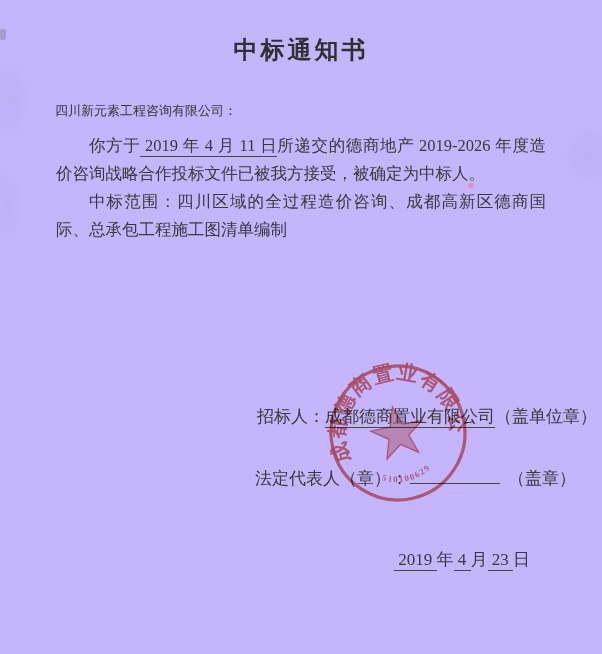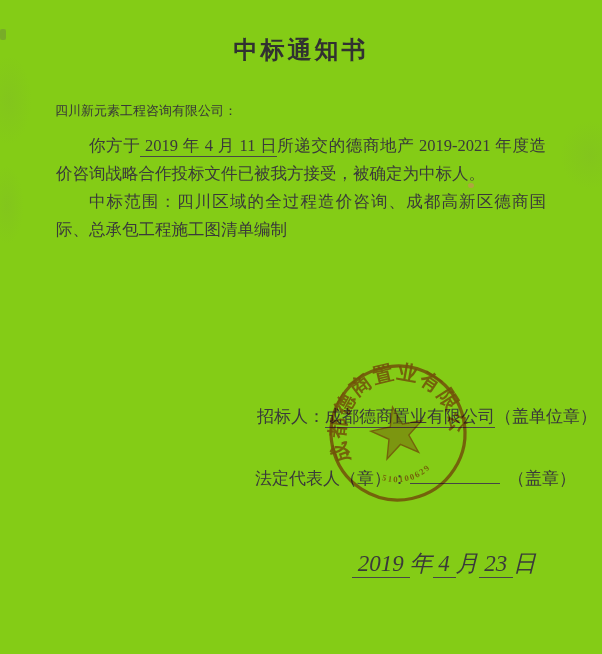--- a/index.html
+++ b/index.html
@@ -2,21 +2,21 @@
 <html><head>
 <meta charset="utf-8">
 <style>
   html, body { margin: 0; padding: 0; }
   body { background: #ffffff; }
 
   .page {
     position: relative;
     width: 602px;
     height: 654px;
-    background: #84cc16;
+    background: #c4b5fd;
     color: #3a3a3a;
     font-family: "Liberation Serif", "DejaVu Serif", serif;
     overflow: hidden;
   }
 
   
   .smudge {
     position: absolute;
     border-radius: 50%;
     background: radial-gradient(closest-side, rgba(110,110,110,0.07), rgba(110,110,110,0));
@@ -93,25 +93,24 @@
     display: inline-block;
     width: 90px;
     height: 14px;
     border-bottom: 1px solid #454545;
     margin: 0 8px 0 2px;
     vertical-align: baseline;
   }
 
   .date-line {
     position: absolute;
-    top: 548px; right: 66px;
-    font-size: 23px;
+    top: 548px; right: 72px;
+    font-size: 17px;
     color: #3a3a3a;
     white-space: nowrap;
-    font-style: italic;
   }
 
   
   .seal {
     position: absolute;
     left: 326px; top: 361px;
     width: 144px; height: 144px;
     transform: rotate(-12deg);
     mix-blend-mode: multiply;
     opacity: 0.92;
@@ -131,21 +130,21 @@
   <div class="smudge smudge-b"></div>
   <div class="smudge smudge-c"></div>
   <div class="edge-mark"></div>
   <div class="artifact-dot"></div>
 
   <div class="doc-title">中标通知书</div>
 
   <div class="addressee">四川新元素工程咨询有限公司：</div>
 
   <div class="body-text">
-    <p><span>你方于</span><span class="u">&nbsp;2019 年 4 月 11 日</span><span>所递交的德商地产 2019-2021 年度造价咨询战略合作投标文件已被我方接受，被确定为中标人。</span></p>
+    <p><span>你方于</span><span class="u">&nbsp;2019 年 4 月 11 日</span><span>所递交的德商地产 2019-2026 年度造价咨询战略合作投标文件已被我方接受，被确定为中标人。</span></p>
     <p>中标范围：四川区域的全过程造价咨询、成都高新区德商国际、总承包工程施工图清单编制</p>
   </div>
 
   <div class="sig-bidder"><span>招标人：</span><span class="u">成都德商置业有限公司</span><span>（盖单位章）</span></div>
 
   <div class="sig-legal"><span>法定代表人（章）：</span><span class="blank-line"></span><span>（盖章）</span></div>
 
   <div class="date-line"><span class="u">&nbsp;2019&nbsp;</span><span>年</span><span class="u">&nbsp;4&nbsp;</span><span>月</span><span class="u">&nbsp;23&nbsp;</span><span>日</span></div>
 
   <svg class="seal" viewBox="0 0 142 142" xmlns="http://www.w3.org/2000/svg">

